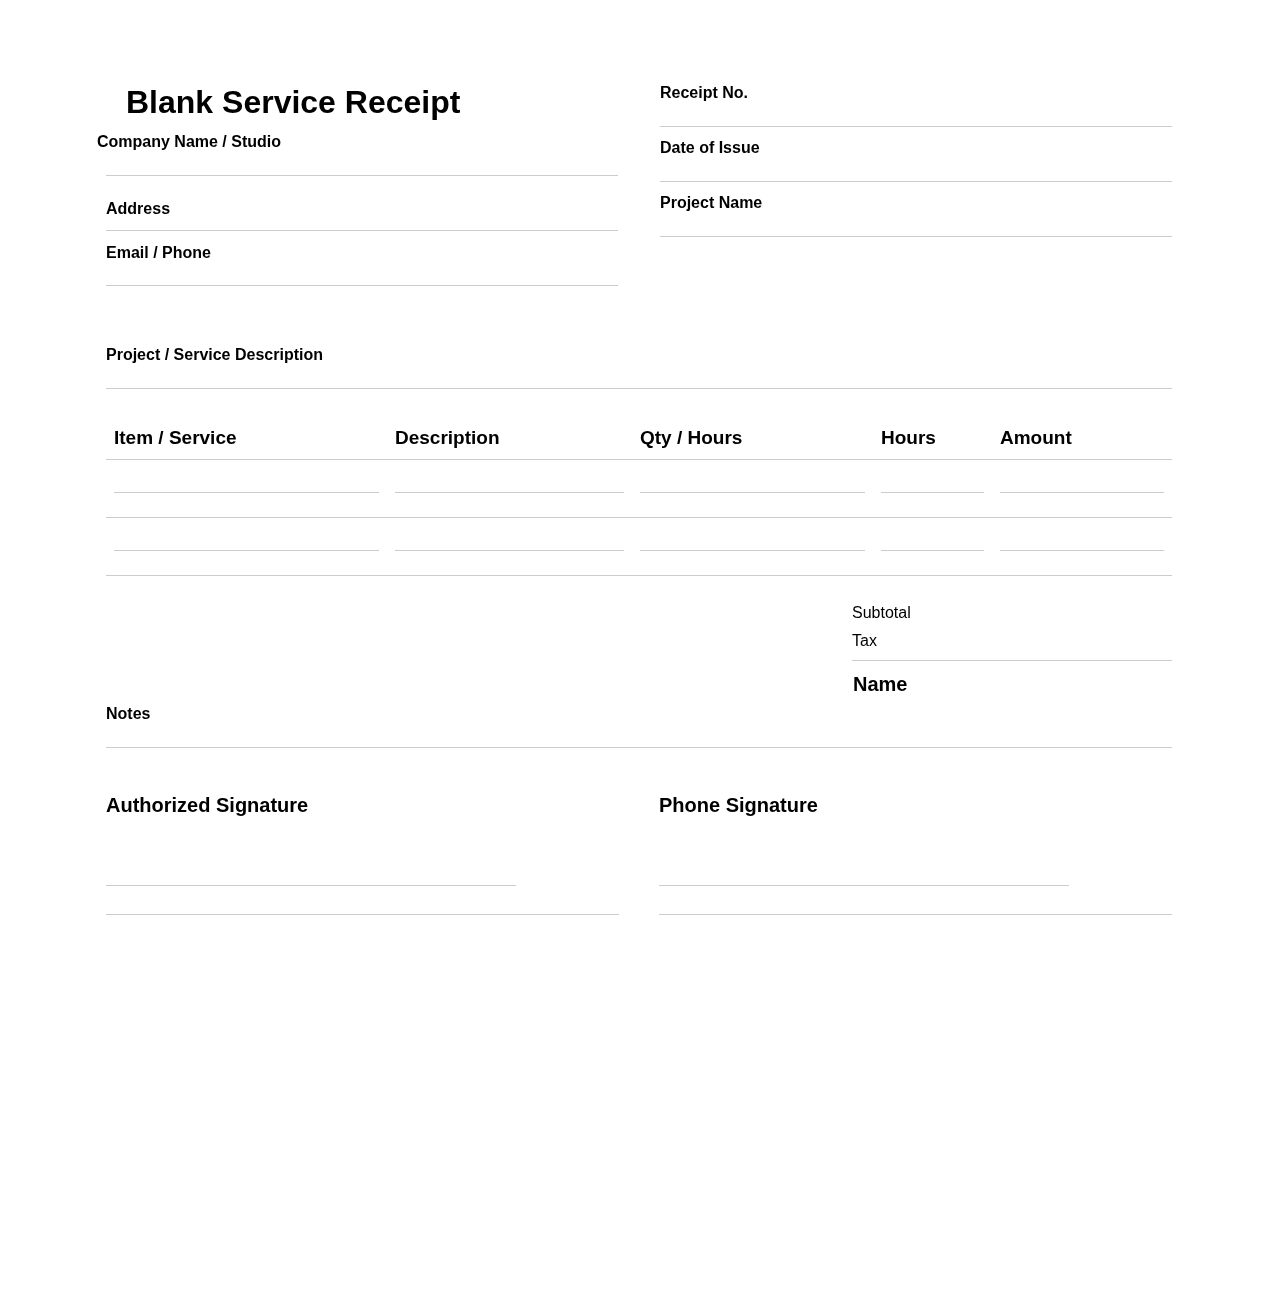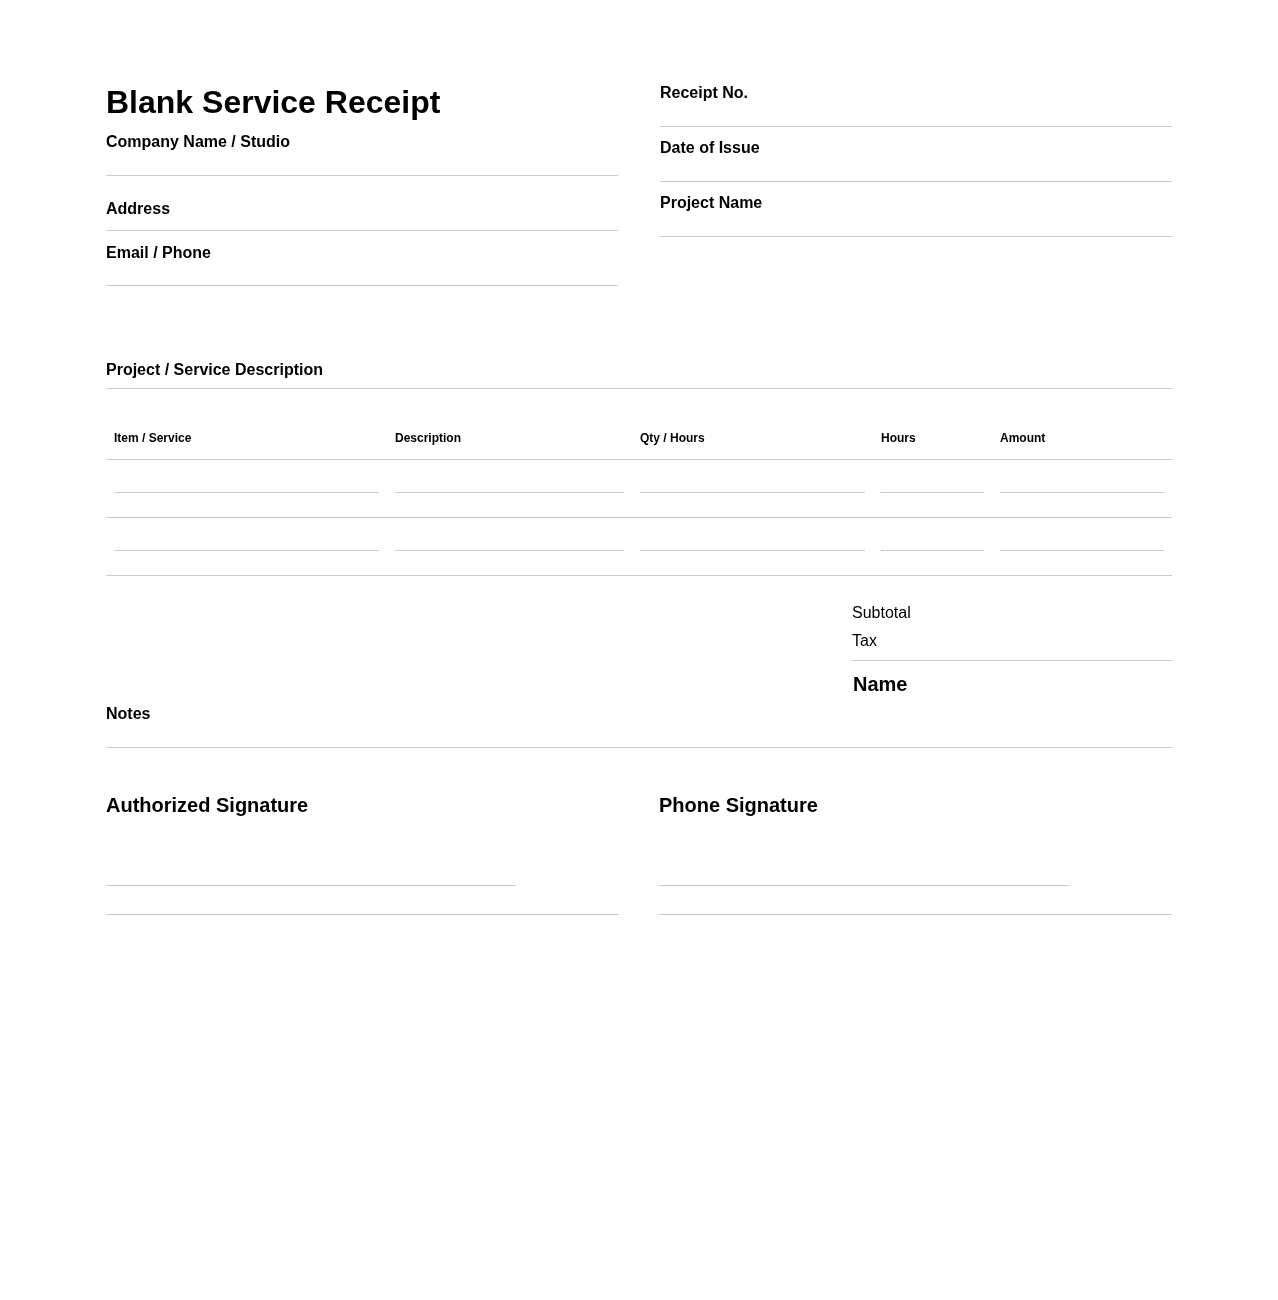--- a/index.html
+++ b/index.html
@@ -1,32 +1,32 @@
 <!DOCTYPE html>
 <html><head>
 <meta charset="utf-8">
 <style>
   html, body { margin: 0; padding: 0; background: #ffffff; }
   body { width: 1278px; height: 1300px; position: relative; font-family: "Liberation Sans", sans-serif; color: #000; }
   .abs { position: absolute; }
   .label { font-weight: bold; font-size: 16px; line-height: 18px; white-space: nowrap; }
   .rule { position: absolute; height: 0; border-top: 1px solid #cccccc; }
-  .title { font-weight: bold; font-size: 32px; line-height: 36px; white-space: nowrap; }
-  .th { font-weight: bold; font-size: 12px; line-height: 18px; white-space: nowrap; }
+  .title { font-weight: bold; font-size: 32px; line-height: 36px; white-space: nowrap; margin-left: 20px; }
+  .th { font-weight: bold; font-size: 19px; line-height: 18px; white-space: nowrap; }
   .tot { font-size: 16px; line-height: 18px; white-space: nowrap; }
   .total { font-weight: bold; font-size: 20px; line-height: 22px; white-space: nowrap; }
   .sig { font-weight: bold; font-size: 20px; line-height: 16px; white-space: nowrap; }
   .cell-line { position: absolute; height: 0; border-top: 1px solid #cccccc; }
 </style>
 </head>
 <body>
 
 <div class="abs title" style="left:106px; top:84px;">Blank Service Receipt</div>
 
-<div class="abs label" style="left:106px; top:133px;">Company Name / Studio</div>
+<div class="abs label" style="left:97px; top:133px;">Company Name / Studio</div>
 <div class="abs" style="left:106px; top:152px; width:512px; height:22px;"></div>
 <div class="rule" style="left:106px; top:175px; width:512px;"></div>
 
 <div class="abs label" style="left:106px; top:200px;">Address</div>
 <div class="abs" style="left:106px; top:207px; width:512px; height:22px;"></div>
 <div class="rule" style="left:106px; top:230px; width:512px;"></div>
 
 <div class="abs label" style="left:106px; top:244px;">Email / Phone</div>
 <div class="abs" style="left:106px; top:262px; width:512px; height:22px;"></div>
 <div class="rule" style="left:106px; top:285px; width:512px;"></div>
@@ -36,21 +36,21 @@
 <div class="rule" style="left:660px; top:126px; width:512px;"></div>
 
 <div class="abs label" style="left:660px; top:139px;">Date of Issue</div>
 <div class="abs" style="left:660px; top:158px; width:512px; height:22px;"></div>
 <div class="rule" style="left:660px; top:181px; width:512px;"></div>
 
 <div class="abs label" style="left:660px; top:194px;">Project Name</div>
 <div class="abs" style="left:660px; top:213px; width:512px; height:22px;"></div>
 <div class="rule" style="left:660px; top:236px; width:512px;"></div>
 
-<div class="abs label" style="left:106px; top:361px;">Project / Service Description</div>
+<div class="abs label" style="left:106px; top:346px;">Project / Service Description</div>
 <div class="abs" style="left:106px; top:365px; width:1066px; height:22px;"></div>
 <div class="rule" style="left:106px; top:388px; width:1066px;"></div>
 
 <div>
   <div class="abs th" style="left:114px; top:429px;">Item / Service</div>
   <div class="abs th" style="left:395px; top:429px;">Description</div>
   <div class="abs th" style="left:640px; top:429px;">Qty / Hours</div>
   <div class="abs th" style="left:881px; top:429px;">Hours</div>
   <div class="abs th" style="left:1000px; top:429px;">Amount</div>
   <div class="rule" style="left:106px; top:459px; width:1066px;"></div>

